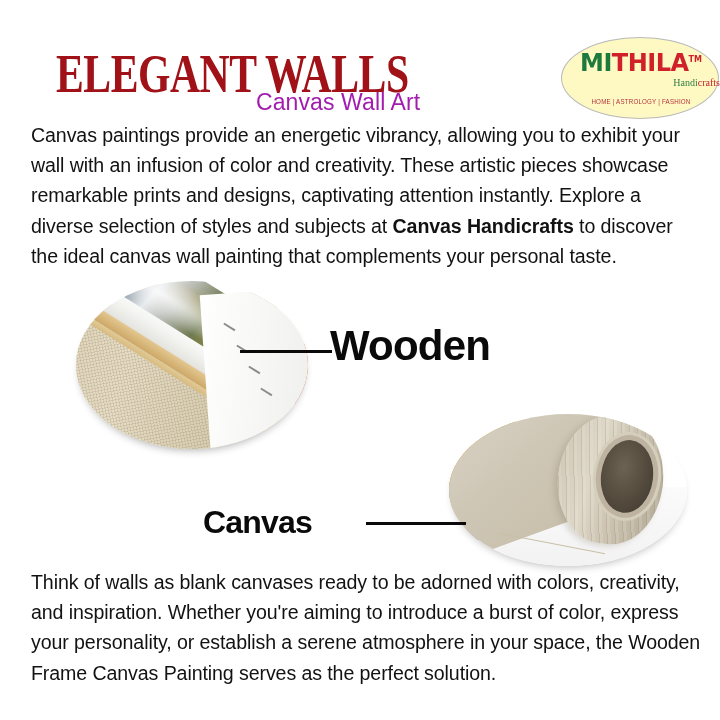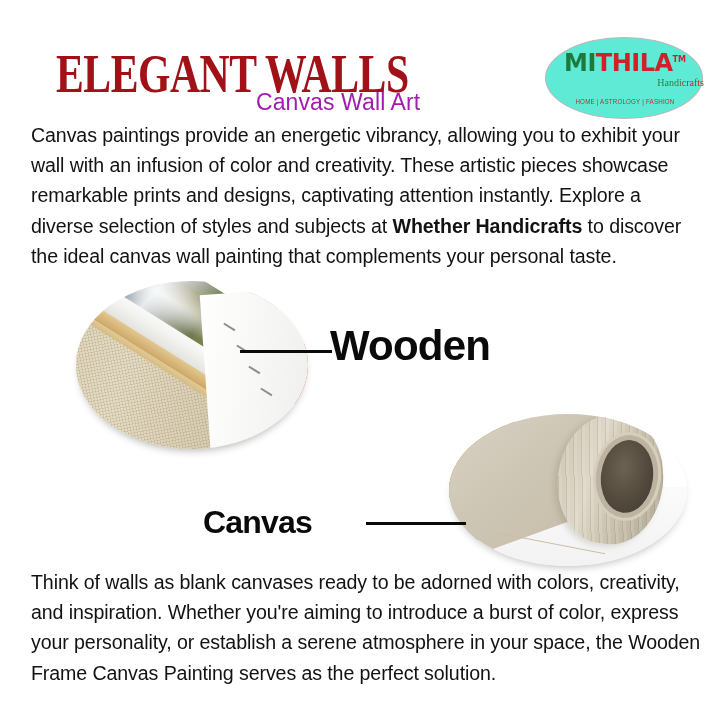--- a/index.html
+++ b/index.html
@@ -42,25 +42,25 @@
     font-size: 23px;
     font-weight: normal;
     color: #a21caf;
     letter-spacing: 0.1px;
     white-space: nowrap;
   }
 
   
   #logo-badge {
     position: absolute;
-    left: 525px; top: 37px;
+    left: 541px; top: 37px;
     width: 158px; height: 82px;
     border: 1.4px solid #b9b9b9;
     border-radius: 50%;
-    background: #5eead4;
+    background: #fef9c3;
     box-sizing: border-box;
   }
   #logo-wordmark {
     position: absolute;
     left: 0; top: 13px;
     width: 158px;
     text-align: center;
     font-family: "DejaVu Sans", sans-serif;
     font-weight: bold;
     font-size: 24px;
@@ -348,21 +348,21 @@
       <span class="grn">Handi</span><span class="red">crafts</span>
     </div>
     <div id="logo-tagline">HOME | ASTROLOGY | FASHION</div>
   </div>
 </div>
 
 <div id="intro-paragraph" class="body-copy">
   <span>Canvas paintings provide an energetic vibrancy, allowing you to exhibit</span>
   <span>your wall with an infusion of color and creativity. These artistic pieces</span>
   <span>showcase remarkable prints and designs, captivating attention instantly.</span>
-  <span>Explore a diverse selection of styles and subjects at </span><b>Whether Handicrafts</b><span> to</span>
+  <span>Explore a diverse selection of styles and subjects at </span><b>Canvas Handicrafts</b><span> to</span>
   <span>discover the ideal canvas wall painting that complements your personal</span>
   <span>taste.</span>
 </div>
 
 <div id="wooden-frame-photo" class="photo-ellipse">
   <div id="wf-canvas-back"></div>
   <div id="wf-canvas-texture"></div>
   <div id="wf-wood-bar2"></div>
   <div id="wf-wood-bar"></div>
   <div id="wf-white-edge"></div>

